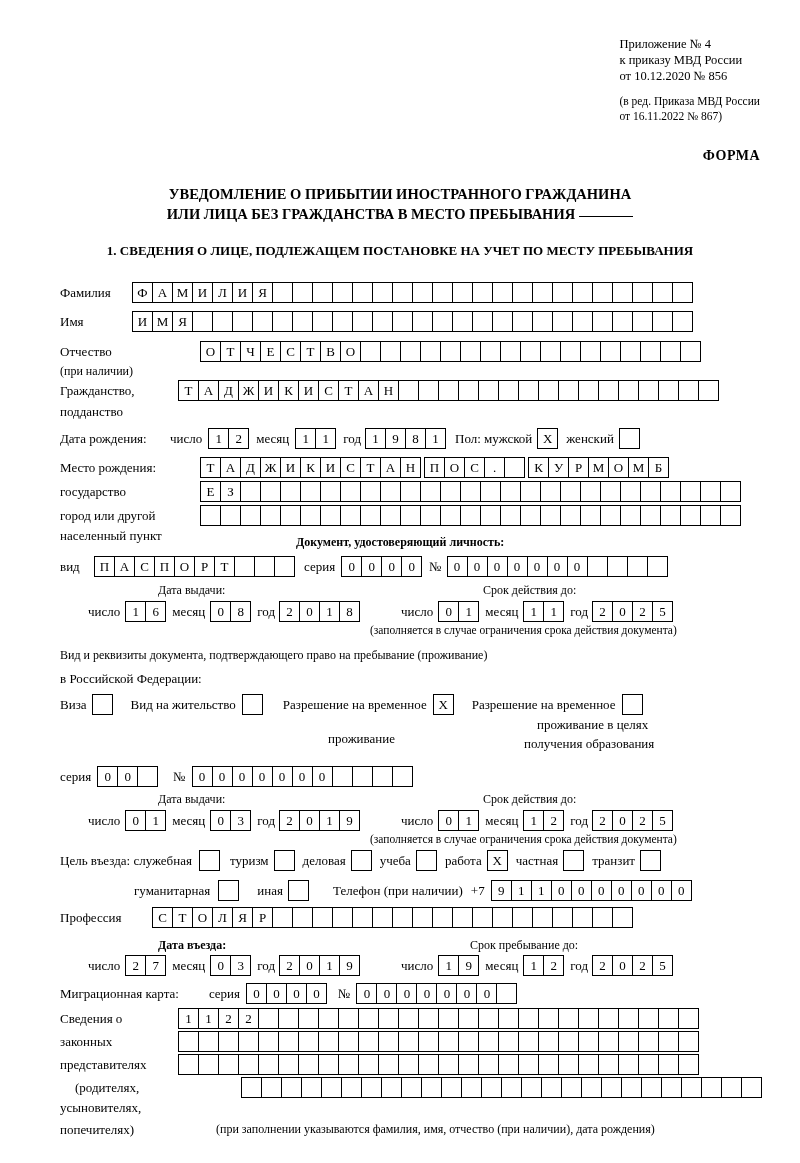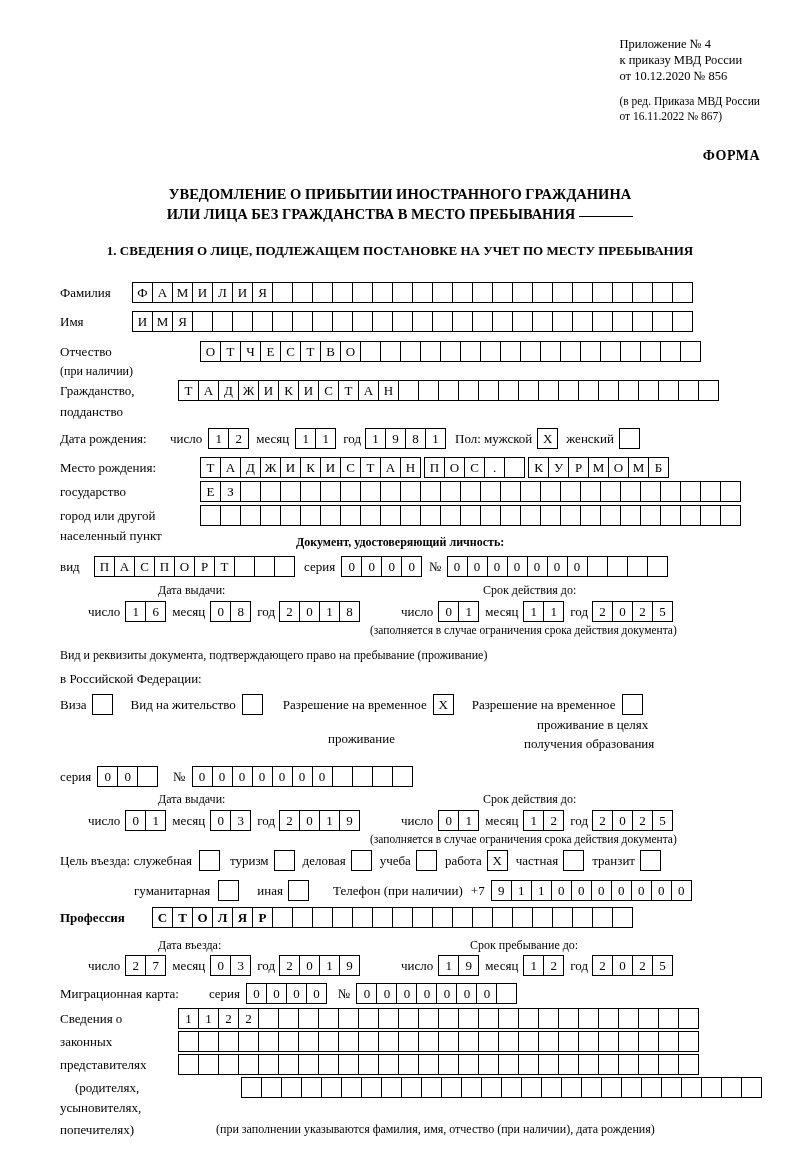--- a/index.html
+++ b/index.html
@@ -524,21 +524,21 @@
         <span class="c">0</span>
         <span class="c">0</span>
         <span class="c">0</span>
         <span class="c">0</span>
         <span class="c">0</span>
         <span class="c">0</span>
         <span class="c">0</span>
       </span>
   </div>
 
-  <div class="row" style="left:60px;top:907px;font-weight:bold;">
+  <div class="row" style="left:60px;top:907px;">
     <span class="lbl" style="width:92px;">Профессия</span>
     <span class="cells" id="profession-cells">
         <span class="c">С</span>
         <span class="c">Т</span>
         <span class="c">О</span>
         <span class="c">Л</span>
         <span class="c">Я</span>
         <span class="c">Р</span>
         <span class="c"></span>
         <span class="c"></span>
@@ -554,21 +554,21 @@
         <span class="c"></span>
         <span class="c"></span>
         <span class="c"></span>
         <span class="c"></span>
         <span class="c"></span>
         <span class="c"></span>
         <span class="c"></span>
       </span>
   </div>
 
-  <div class="row" style="left:158px;top:938px;">
+  <div class="row" style="left:158px;top:938px;font-weight:bold;">
     <span class="lbl sm">Дата въезда:</span>
   </div>
   <div class="row" style="left:470px;top:938px;">
     <span class="lbl sm">Срок пребывание до:</span>
   </div>
 
   <div class="row" style="left:88px;top:955px;">
     <span class="lbl" style="margin-right:5px;">число</span>
     <span class="cells" id="entry-day">
         <span class="c">2</span>

